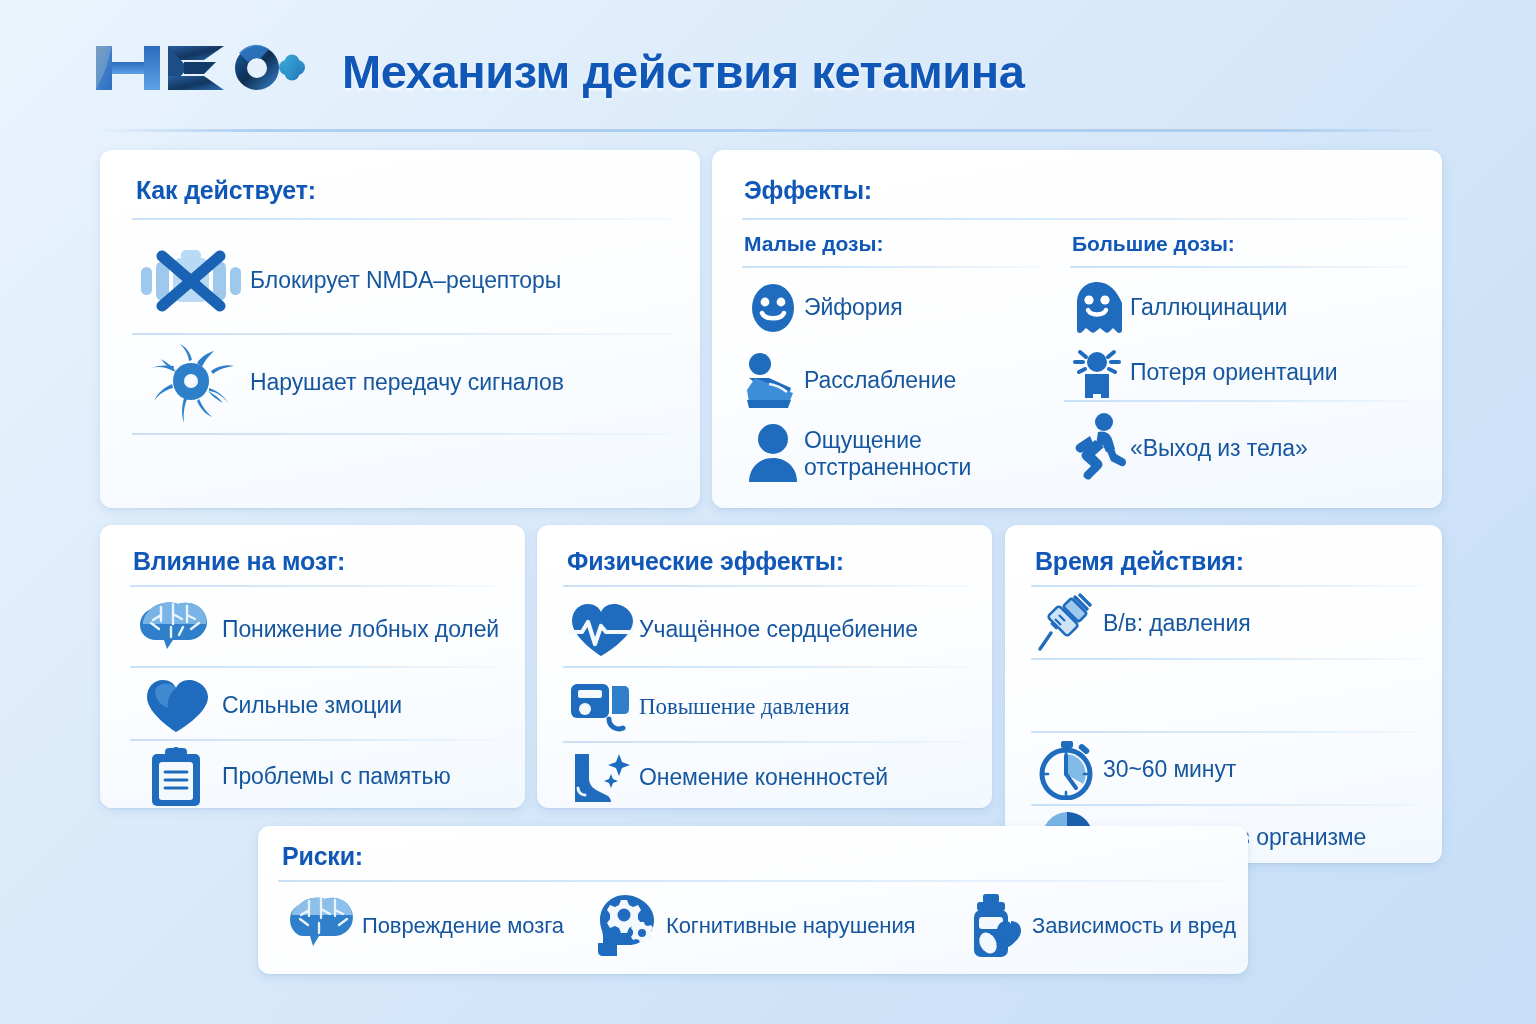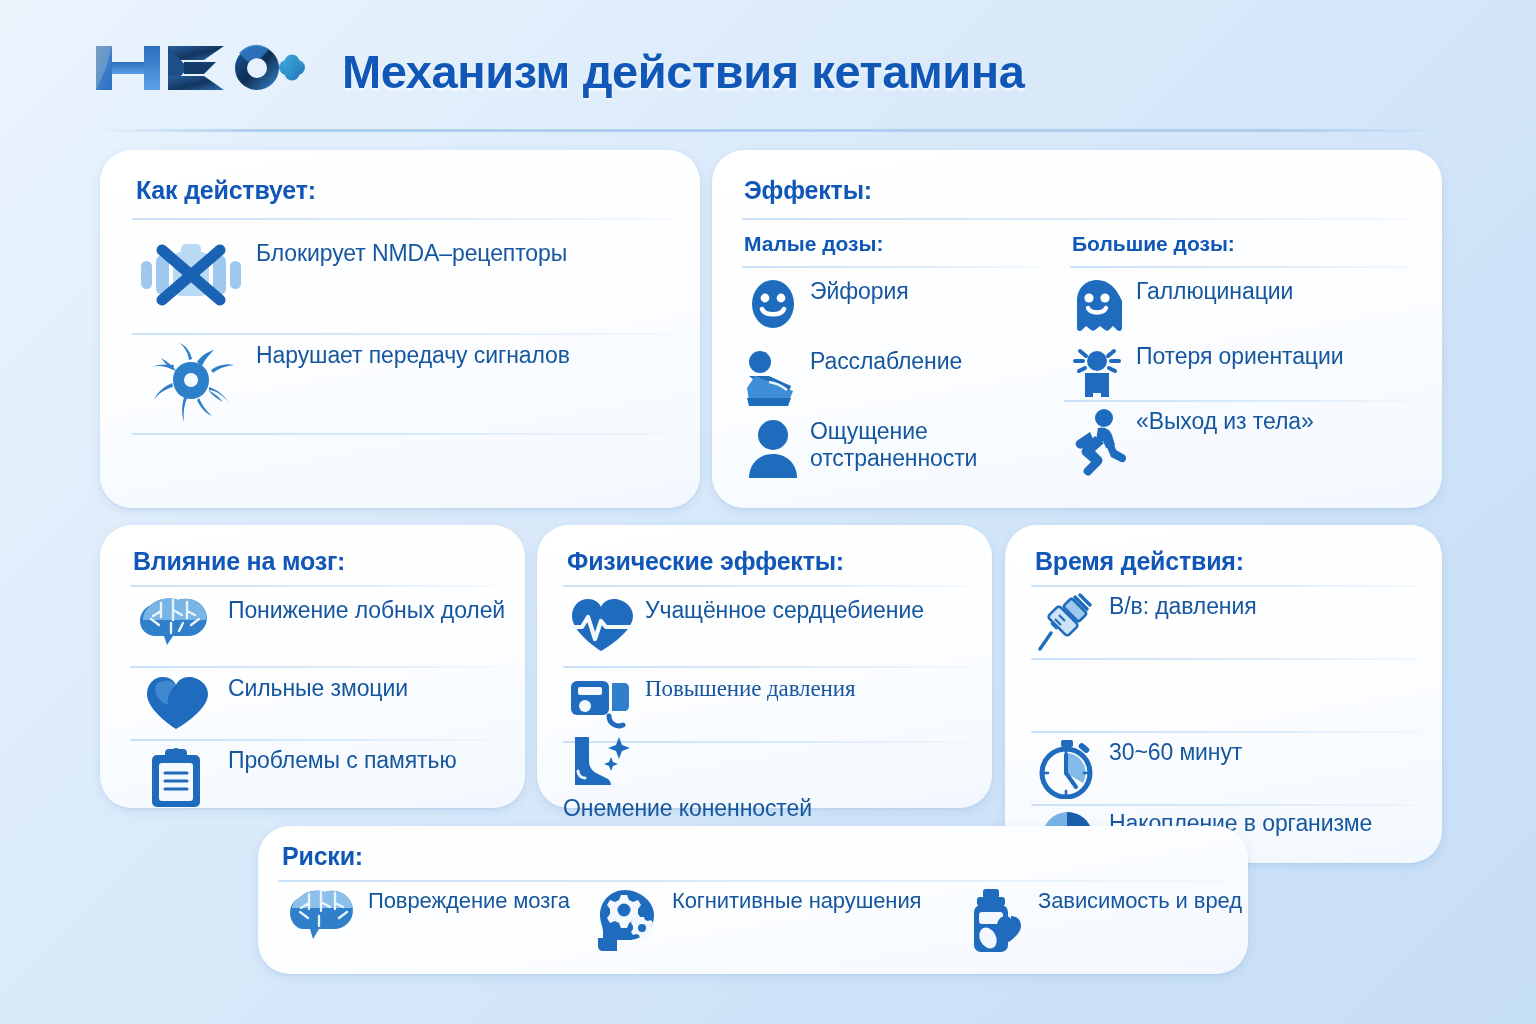--- a/index.html
+++ b/index.html
@@ -45,21 +45,21 @@
     left: 95px; top: 129px;
     width: 1348px; height: 3px;
     background: linear-gradient(90deg, rgba(170,205,238,0) 0%, rgba(165,201,236,0.85) 12%, rgba(165,201,236,0.85) 88%, rgba(170,205,238,0) 100%);
     border-radius: 2px;
   }
 
   
   .card {
     position: absolute;
     background: linear-gradient(170deg, #ffffff 0%, #fdfeff 45%, #f2f8fe 100%);
-    border-radius: 32px;
+    border-radius: 12px;
     box-shadow: 0 3px 10px rgba(90,140,195,0.17), 0 1px 2px rgba(90,140,195,0.10);
   }
 
   .card-title {
     position: absolute;
     font-size: 25px;
     font-weight: 700;
     color: #1157b8;
     letter-spacing: -0.2px;
     white-space: nowrap;
@@ -68,22 +68,21 @@
   .divider {
     position: absolute;
     height: 2px;
     background: linear-gradient(90deg, rgba(198,222,245,0.95) 0%, rgba(210,230,248,0.75) 60%, rgba(225,238,250,0.25) 100%);
     border-radius: 1px;
   }
 
   .row {
     position: absolute;
     display: flex;
-    align-items: flex-start;
-    gap: 6px;
+    align-items: center;
   }
 
   .row .ic {
     flex: 0 0 auto;
     display: flex;
     align-items: center;
     justify-content: center;
   }
 
   .row .lbl {
@@ -382,21 +381,21 @@
         <rect x="10" y="12" width="24" height="8" rx="2" fill="#f4f9fe"></rect>
         <circle cx="17" cy="31" r="6" fill="#f4f9fe"></circle>
         <path d="M44 8h12c3 0 5 2 5 5v18c0 3-2 5-5 5H44z" fill="#2f7fca"></path>
         <path d="M41 41c0 7 7 12 14 9" fill="none" stroke="#1f6bbd" stroke-width="5" stroke-linecap="round"></path>
       </svg>
     </div>
     <div class="lbl">Повышение давления</div>
   </div>
   <div class="divider" style="left:26px; top:216px; width:405px;"></div>
 
-  <div class="row" style="left:26px; top:208px; width:420px; height:58px;flex-direction:column;">
+  <div class="row" style="left:26px; top:224px; width:420px; height:58px;">
     <div class="ic" style="width:76px;">
       <svg width="68" height="56" viewBox="0 0 68 56">
         <path d="M8 4h14v24c0 6 3 10 9 13l8 4c3 1 5 4 5 7H8z" fill="#1f6bbd"></path>
         <path d="M11 38c0 4 3 7 7 7" fill="none" stroke="#eaf4fd" stroke-width="3" stroke-linecap="round"></path>
         <path d="M52 4l3 8 8 3-8 3-3 8-3-8-8-3 8-3z" fill="#1f6bbd"></path>
         <path d="M44 24l2 5 5 2-5 2-2 5-2-5-5-2 5-2z" fill="#1f6bbd"></path>
       </svg>
     </div>
     <div class="lbl">Онемение коненностей</div>
   </div>

